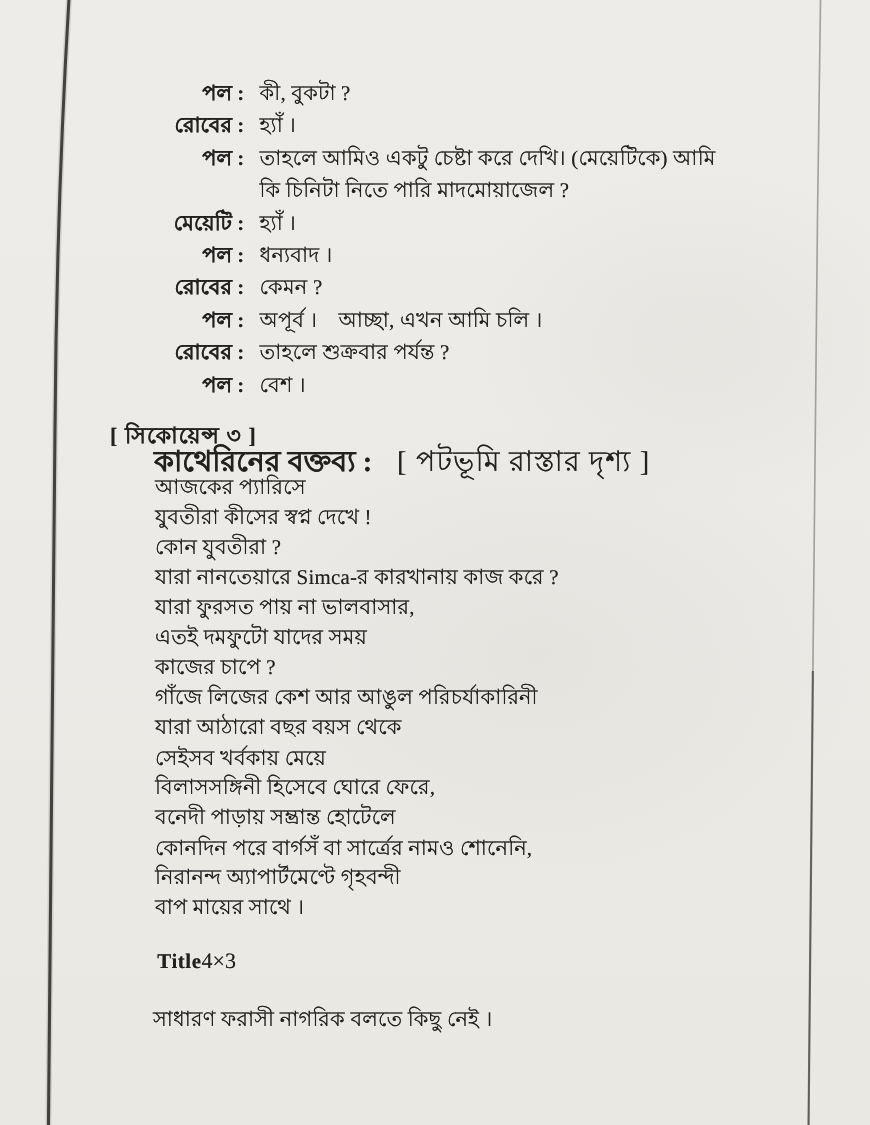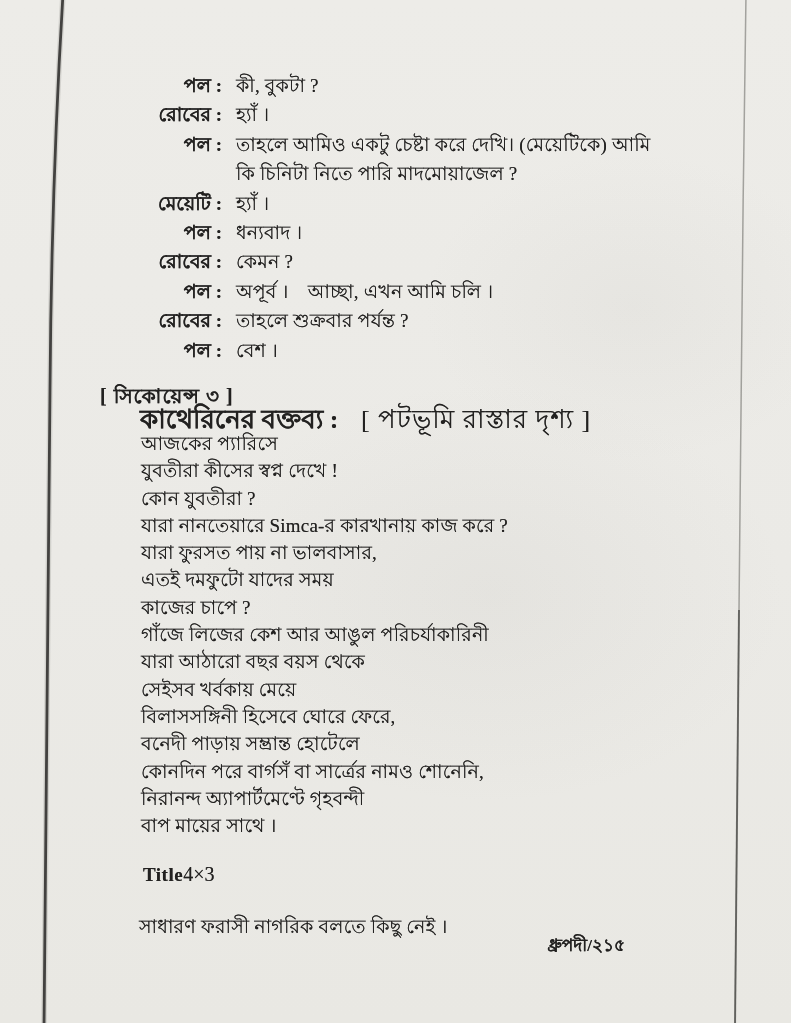--- a/index.html
+++ b/index.html
@@ -118,15 +118,14 @@
     <div>নিরানন্দ অ্যাপার্টমেণ্টে গৃহবন্দী</div>
     <div>বাপ মায়ের সাথে ।</div>
   </div>
 
   <div class="title-line ink">
     <span class="t-label">Title</span><span class="t-value">4×3</span>
   </div>
 
   <div class="closing ink">সাধারণ ফরাসী নাগরিক বলতে কিছু নেই ।</div>
 
-  <div class="page-num ink">ধ্রুপদী/২১৫</div>
 
 </div>
 
 </body></html>

